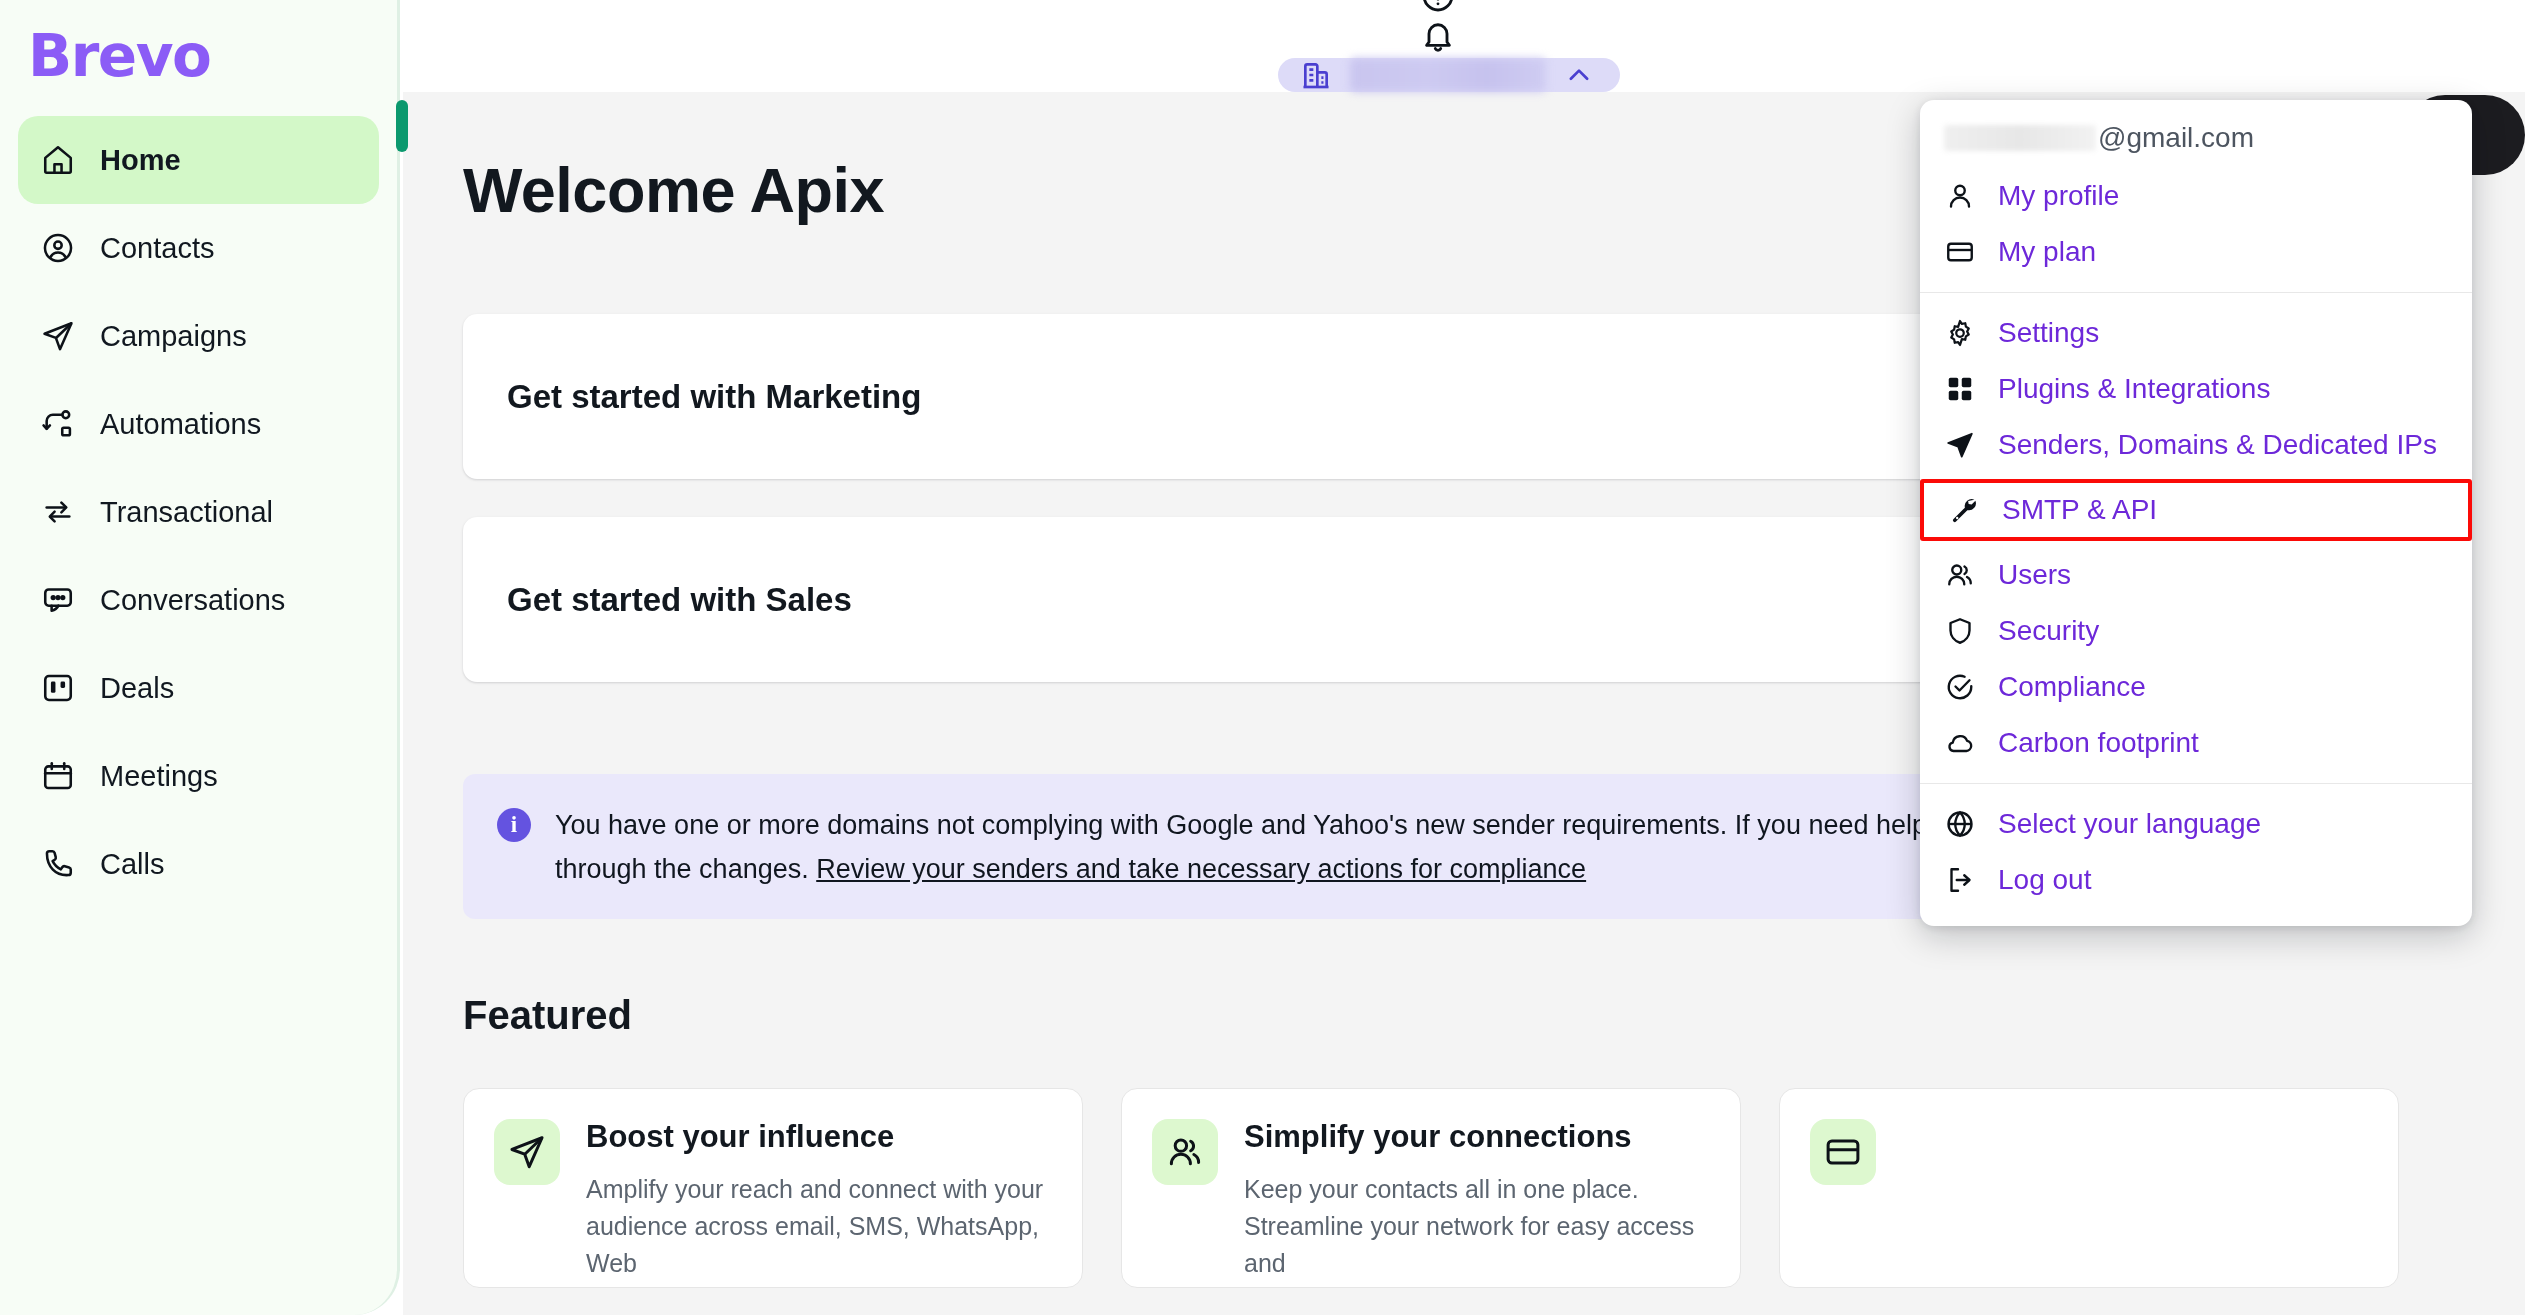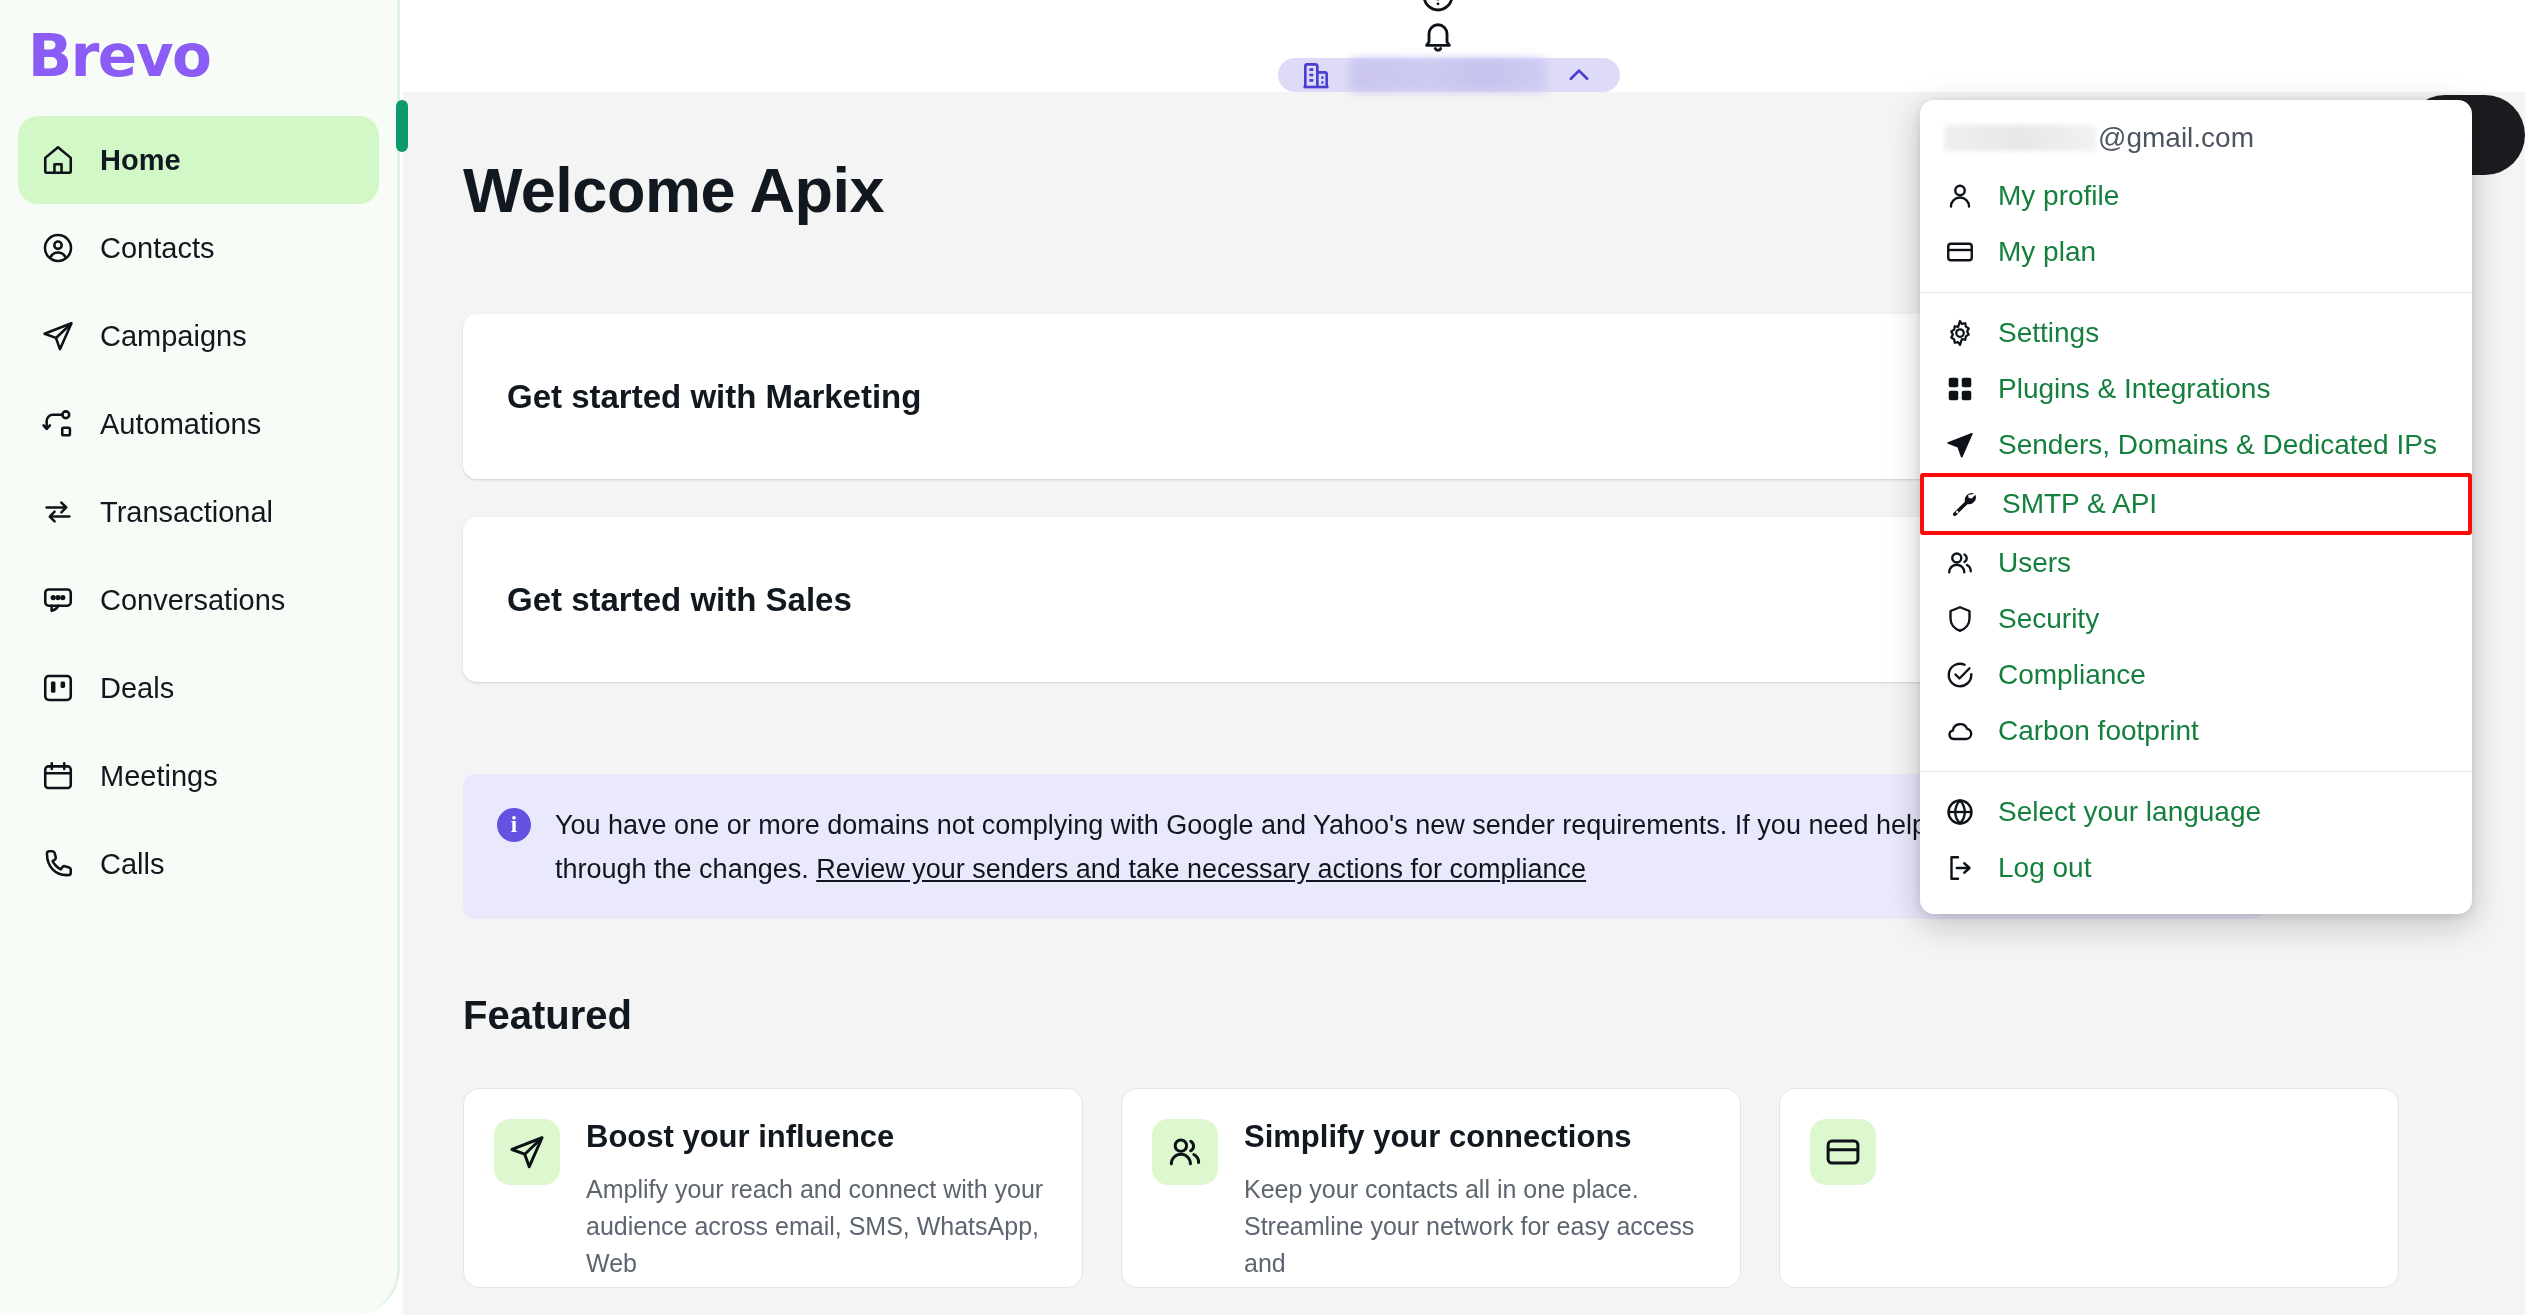--- a/index.html
+++ b/index.html
@@ -174,29 +174,29 @@
   }
   .email-blur {
     width: 152px; height: 26px; border-radius: 3px;
     background: linear-gradient(90deg,#efefef,#e7e7e7 50%,#f2f2f2);
     filter: blur(2.5px); margin-right: 2px;
   }
   .menu-sep { height: 1px; background: #e8e8e8; margin: 12px 0; }
   .menu-item {
     display: flex; align-items: center; gap: 22px;
     height: 56px; padding: 0 24px;
-    font-size: 28px; color: #15803d;
+    font-size: 28px; color: #6d28d9;
     cursor: pointer;
   }
   .menu-item .mi-icon { flex: 0 0 32px; width:32px; height:32px; display:flex; align-items:center; justify-content:center; }
   .menu-item .mi-icon svg { width: 30px; height: 30px; display:block; }
   .menu-item.highlight {
     border: 4px solid #fb0a07;
     border-radius: 3px;
-    margin: 0 0;
+    margin: 6px 0;
     height: 62px;
   }
 </style>
 </head>
 <body>
 
 <div id="root">
 
   <aside class="sidebar">
     <div class="brand">Brevo</div>

